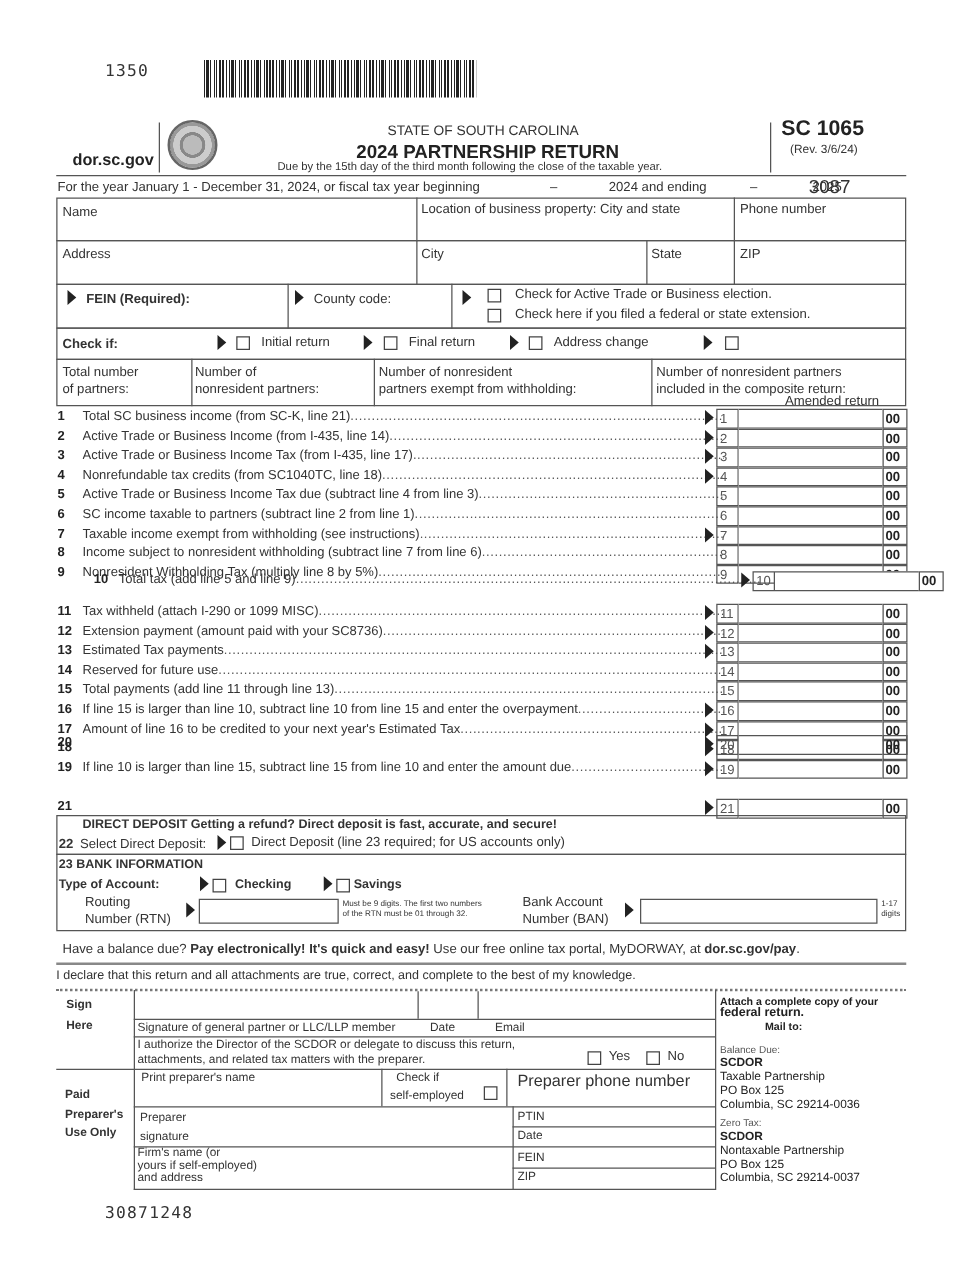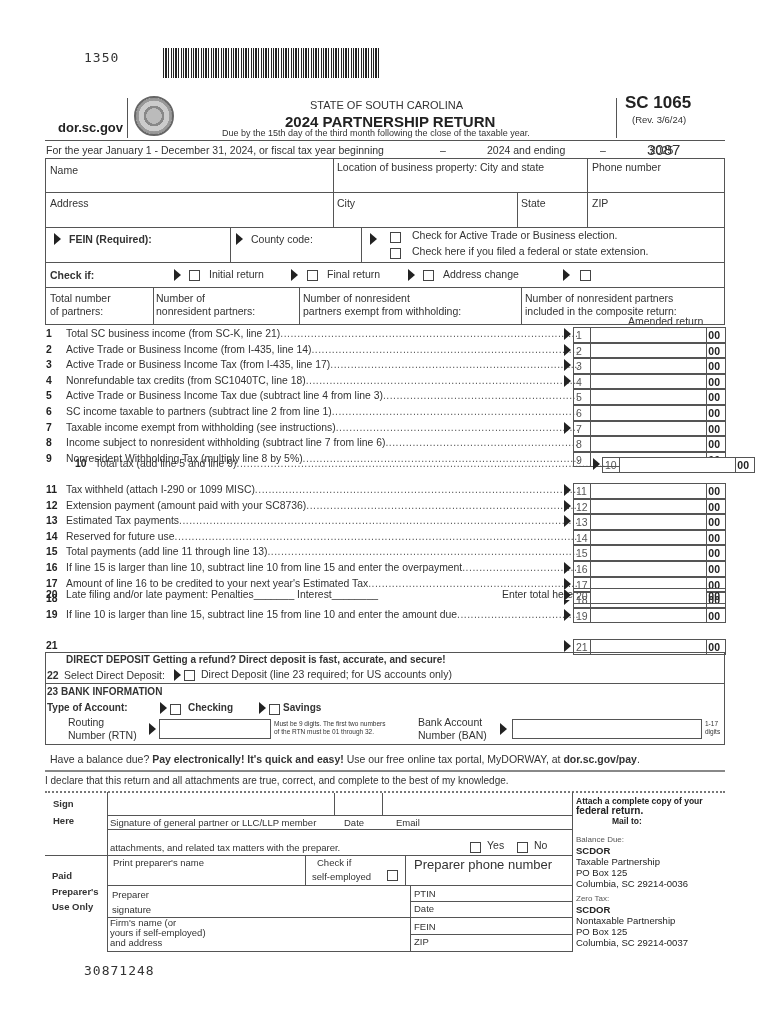--- a/index.html
+++ b/index.html
@@ -251,21 +251,20 @@
     <div class="line-row" style="top: 607.8px;">
       <span class="line-num">19</span>
       <span class="line-text"><span>If line 10 is larger than line 15, subtract line 15 from line 10 and enter the amount due</span><span class="dots">................................................................................................................................................................</span></span>
       <span class="line-arrow tri"></span>
       <span class="line-boxnum">19</span>
       <span class="line-amount"></span>
       <span class="line-cents">00</span>
     </div>
     <div class="line-row" style="top: 588px;">
       <span class="line-num">20</span>
-      <span class="line-text"><span>Late filing and/or late payment:  Penalties_______  Interest________</span><span style="position: absolute; right: 6px; background: rgb(255, 255, 255);"><span>Enter total here</span></span></span>
       <span class="line-arrow tri"></span>
       <span class="line-boxnum">20</span>
       <span class="line-amount"></span>
       <span class="line-cents">00</span>
     </div>
     <div class="line-row" style="top: 639px;">
       <span class="line-num">21</span>
       <span class="line-arrow tri"></span>
       <span class="line-boxnum">21</span>
       <span class="line-amount"></span>
@@ -309,21 +308,21 @@
 <div class="vl" style="left:107px;top:792px;height:160px;"></div>
 <div class="vl" style="left:572px;top:792px;height:160px;"></div>
 <div class="abs" style="left:108px;top:793px;width:464px;height:22px;"></div>
 <div class="vl" style="left:334px;top:793px;height:22px;"></div>
 <div class="vl" style="left:382px;top:793px;height:22px;"></div>
 <div class="hl" style="left:107px;top:815px;width:465px;"></div>
 <div class="lbl" style="left:110px;top:817px;font-size:9.5px;">Signature of general partner or LLC/LLP member</div>
 <div class="lbl" style="left:344px;top:817px;font-size:9.5px;">Date</div>
 <div class="lbl" style="left:396px;top:817px;font-size:9.5px;">Email</div>
 <div class="hl" style="left:107px;top:829px;width:465px;"></div>
-<div class="lbl" style="left:110px;top:830px;font-size:9.5px;line-height:12px;"><br><span>attachments, and related tax matters with the preparer.</span></div>
+<div class="lbl" style="left:110px;top:830px;font-size:9.5px;line-height:12px;"><span>I authorize the Director of the SCDOR or delegate to discuss this return,</span><br><span>attachments, and related tax matters with the preparer.</span></div>
 <div class="abs" style="left:470px;top:840px;"><span class="cb"></span></div>
 <div class="lbl" style="left:487px;top:839px;">Yes</div>
 <div class="abs" style="left:517px;top:840px;"><span class="cb"></span></div>
 <div class="lbl" style="left:534px;top:839px;">No</div>
 <div class="hl" style="left:45px;top:855px;width:527px;"></div>
 
 <div class="lbl b" style="left:52px;top:870px;font-size:9.5px;">Paid</div>
 <div class="lbl b" style="left:52px;top:886px;font-size:9.5px;">Preparer's</div>
 <div class="lbl b" style="left:52px;top:901px;font-size:9.5px;">Use Only</div>
 <div class="lbl" style="left:113px;top:857px;font-size:9.5px;">Print preparer's name</div>

